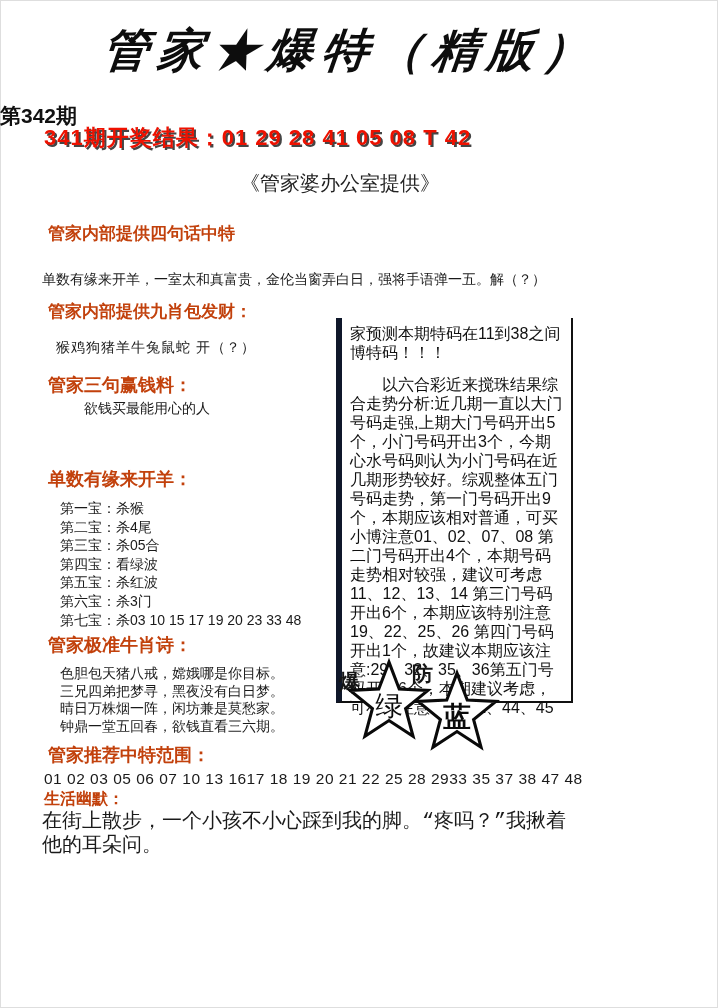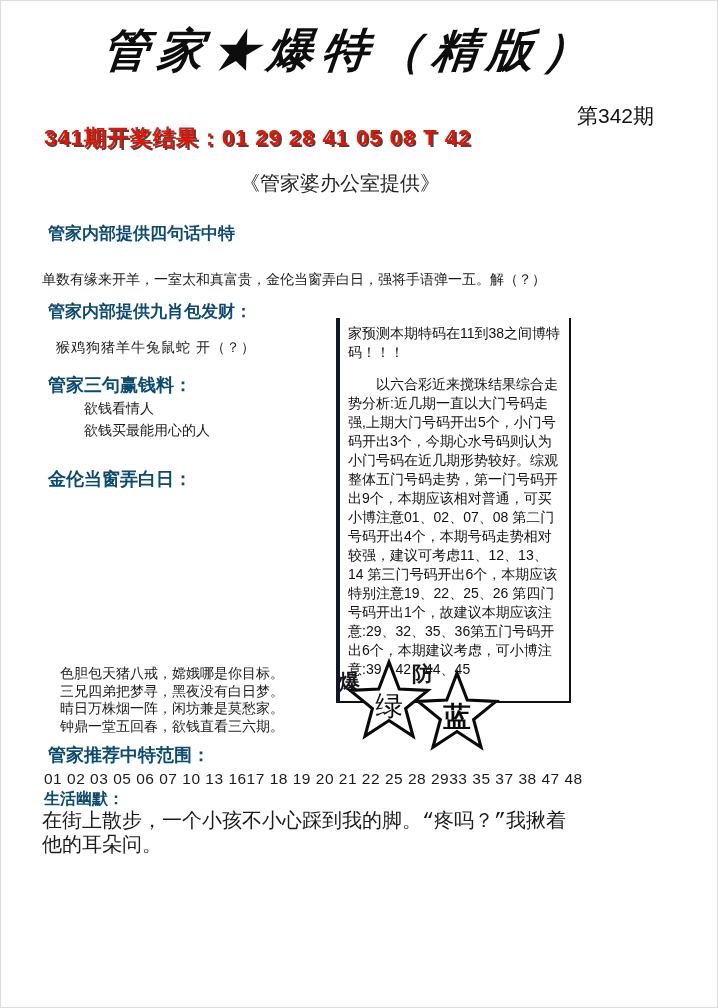--- a/index.html
+++ b/index.html
@@ -7,45 +7,45 @@
     position:relative;width:718px;height:1008px;background:#ffffff;
     font-family:"Liberation Sans",sans-serif;color:#1a1a1a;overflow:hidden;
     box-shadow:inset 0 0 0 1px #dedede;
   }
   .abs{position:absolute;white-space:nowrap;}
   .title{
     left:0;top:20px;width:700px;text-align:center;
     font-family:"Liberation Serif",serif;font-style:italic;font-weight:bold;
     font-size:46px;letter-spacing:9px;transform:skewX(-6deg);color:#0d0d0d;
   }
-  .issue{left:0;top:102px;width:654px;text-align:right;font-size:21px;color:#111;}
+  .issue{left:0;top:102px;width:654px;text-align:left;font-size:21px;color:#111;font-weight:bold;}
   .result{
     left:44px;top:123px;font-size:22px;font-weight:bold;letter-spacing:1px;
     color:#ee1100;text-shadow:2px 2px 0 #454545;
   }
   .provider{left:240px;top:162px;font-size:20px;color:#222;margin-top:8px;}
-  .h{font-weight:bold;font-size:17px;color:#0c4a6e;font-family:Liberation Mono, monospace;}
+  .h{font-weight:bold;font-size:17px;color:#c2410c;font-family:Liberation Mono, monospace;}
   .h-four{left:48px;top:222px;}
   .four-content{left:42px;top:271px;font-size:14px;}
   .h-nine{left:48px;top:300px;}
   .nine-content{left:56px;top:339px;font-size:14px;letter-spacing:1px;}
   .h-three{left:48px;top:373px;font-size:18px;}
   .three-list{left:84px;top:398px;font-size:14px;line-height:21.5px;}
   .h-seven{left:48px;top:467px;font-size:18px;}
   .seven-list{left:60px;top:499px;font-size:14px;line-height:18.6px;}
   .h-poem{left:48px;top:633px;font-size:18px;}
   .poem{left:60px;top:665px;font-size:14px;line-height:17.6px;}
   .h-range{left:48px;top:743px;font-size:18px;}
   .range-numbers{left:44px;top:770px;font-size:15.5px;letter-spacing:0.5px;}
   .h-humor{left:44px;top:789px;font-size:16px;}
   .humor{left:42px;top:810px;width:540px;font-size:20px;line-height:24px;white-space:normal;font-family:Liberation Mono, monospace;}
   .analysis-box{
     left:336px;top:318px;width:214px;height:377px;
-    border-left:4px solid #0f172a;border-right:2px solid #111;border-bottom:2px solid #111;
-    padding:6px 7px 0 8px;white-space:normal;font-size:14px;line-height:19px;color:#101010;
+    border-left:6px solid #0f172a;border-right:2px solid #111;border-bottom:2px solid #111;
+    padding:6px 7px 0 8px;white-space:normal;font-size:16px;line-height:19px;color:#101010;
   }
   .analysis-box p{margin:0;}
   .analysis-box .body{text-indent:2em;margin-top:13px;}
   .star{position:absolute;width:86px;height:88px;}
   .star polygon{fill:#ffffff;stroke:#0a0a0a;stroke-width:3;stroke-linejoin:miter;}
   .star text{font-size:27px;fill:#0a0a0a;font-family:"Liberation Sans",sans-serif;}
   .star-label{position:absolute;font-size:21px;font-weight:bold;color:#151515;}
   .label-burst{left:339px;top:668px;}
   .label-guard{left:412px;top:660px;}
   .star-green{left:346px;top:655px;}
@@ -63,26 +63,35 @@
   <div class="abs provider">《管家婆办公室提供》</div>
 
   <div class="abs h h-four">管家内部提供四句话中特</div>
   <div class="abs four-content">单数有缘来开羊，一室太和真富贵，金伦当窗弄白日，强将手语弹一五。解（？）</div>
 
   <div class="abs h h-nine">管家内部提供九肖包发财：</div>
   <div class="abs nine-content">猴鸡狗猪羊牛兔鼠蛇 开（？）</div>
 
   <div class="abs h h-three">管家三句赢钱料：</div>
   <div class="abs three-list">
-    <div>欲钱看情人</div>
     <div>欲钱买最能用心的人</div>
   </div>
 
-  <div class="abs h h-seven">金伦当窗弄白日：</div>
+  <div class="abs h h-seven">单数有缘来开羊：</div>
+  <div class="abs seven-list">
+    <div>第一宝：杀猴</div>
+    <div>第二宝：杀4尾</div>
+    <div>第三宝：杀05合</div>
+    <div>第四宝：看绿波</div>
+    <div>第五宝：杀红波</div>
+    <div>第六宝：杀3门</div>
+    <div>第七宝：杀03 10 15 17 19 20 23 33 48</div>
+  </div>
 
+  <div class="abs h h-poem">管家极准牛肖诗：</div>
   <div class="abs poem">
     <div>色胆包天猪八戒，嫦娥哪是你目标。</div>
     <div>三兄四弟把梦寻，黑夜没有白日梦。</div>
     <div>晴日万株烟一阵，闲坊兼是莫愁家。</div>
     <div>钟鼎一堂五回春，欲钱直看三六期。</div>
   </div>
 
   <div class="abs h h-range">管家推荐中特范围：</div>
   <div class="abs range-numbers">01 02 03 05 06 07 10 13 1617 18 19 20 21 22 25 28 2933 35 37 38 47 48</div>
 

